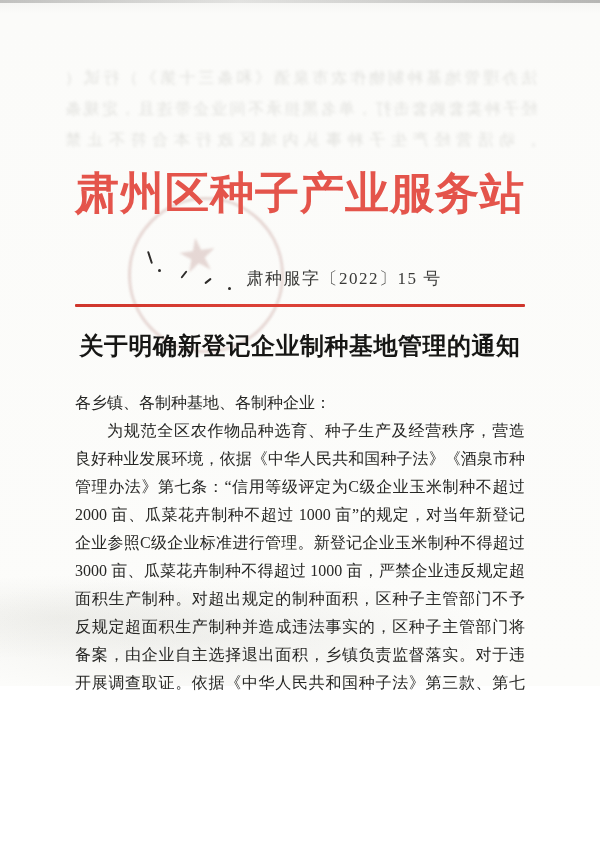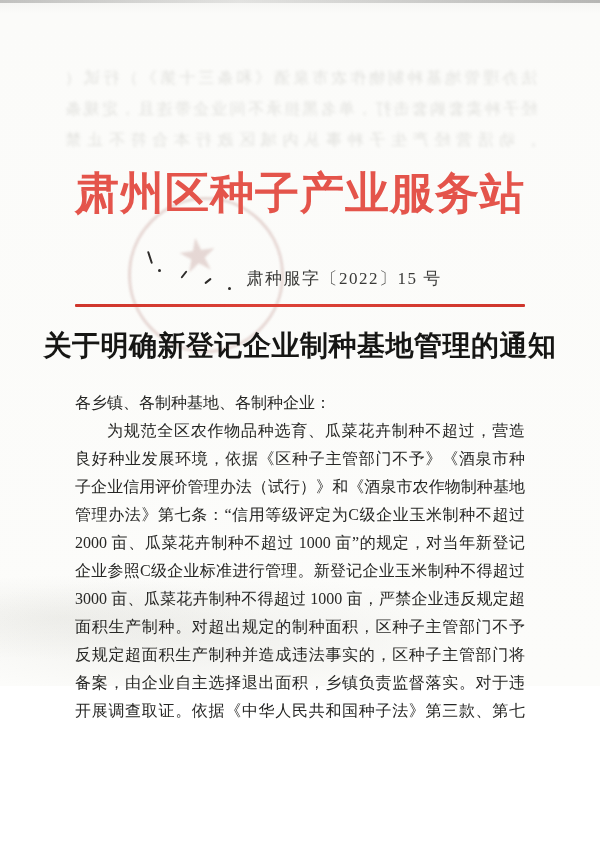--- a/index.html
+++ b/index.html
@@ -45,21 +45,21 @@
     letter-spacing: 1.5px; line-height: 26px; padding-left: 44px;
   }
   .red-rule {
     position: absolute; top: 304px; left: 75px; width: 450px; height: 3px;
     background: linear-gradient(90deg, #cf362c, #dd4238 45%, #cf362c);
     border-radius: 1px;
   }
   .doc-title {
     position: absolute; top: 328px; left: 0; width: 600px;
     text-align: center;
-    font-size: 28px; font-weight: 700; color: #161614;
+    font-size: 24px; font-weight: 700; color: #161614;
     letter-spacing: 0.5px; line-height: 36px;
   }
   .body-block {
     position: absolute; top: 389px; left: 75px; width: 450px;
     font-size: 16px; color: #272725;
     line-height: 28px;
   }
   .bline { text-align: justify; text-align-last: justify; }
   .bline.left { text-align: right; text-align-last: left; }
   .bline.indent { text-indent: 32px; }
@@ -112,23 +112,22 @@
   <div class="letterhead">肃州区种子产业服务站</div>
 
   <div class="docnum">肃种服字〔2022〕15 号</div>
 
   <div class="red-rule"></div>
 
   <div class="doc-title">关于明确新登记企业制种基地管理的通知</div>
 
   <div class="body-block">
     <div class="bline left">各乡镇、各制种基地、各制种企业：</div>
-    <div class="bline indent">为规范全区农作物品种选育、瓜菜花卉制种不超过，营造</div>
-    <div class="bline">良好种业发展环境，依据《区种子主管部门不予》《酒泉市种</div>
-    <div class="bline">子企业信用评价管理办法（试行）》和《酒泉市农作物制种基地</div>
+    <div class="bline indent">为规范全区农作物品种选育、种子生产及经营秩序，营造</div>
+    <div class="bline">良好种业发展环境，依据《中华人民共和国种子法》《酒泉市种</div>
     <div class="bline">管理办法》第七条：“信用等级评定为C级企业玉米制种不超过</div>
     <div class="bline">2000 亩、瓜菜花卉制种不超过 1000 亩”的规定，对当年新登记</div>
     <div class="bline">企业参照C级企业标准进行管理。新登记企业玉米制种不得超过</div>
     <div class="bline">3000 亩、瓜菜花卉制种不得超过 1000 亩，严禁企业违反规定超</div>
     <div class="bline">面积生产制种。对超出规定的制种面积，区种子主管部门不予</div>
     <div class="bline">反规定超面积生产制种并造成违法事实的，区种子主管部门将</div>
     <div class="bline">备案，由企业自主选择退出面积，乡镇负责监督落实。对于违</div>
     <div class="bline">开展调查取证。依据《中华人民共和国种子法》第三款、第七</div>
   </div>
 

